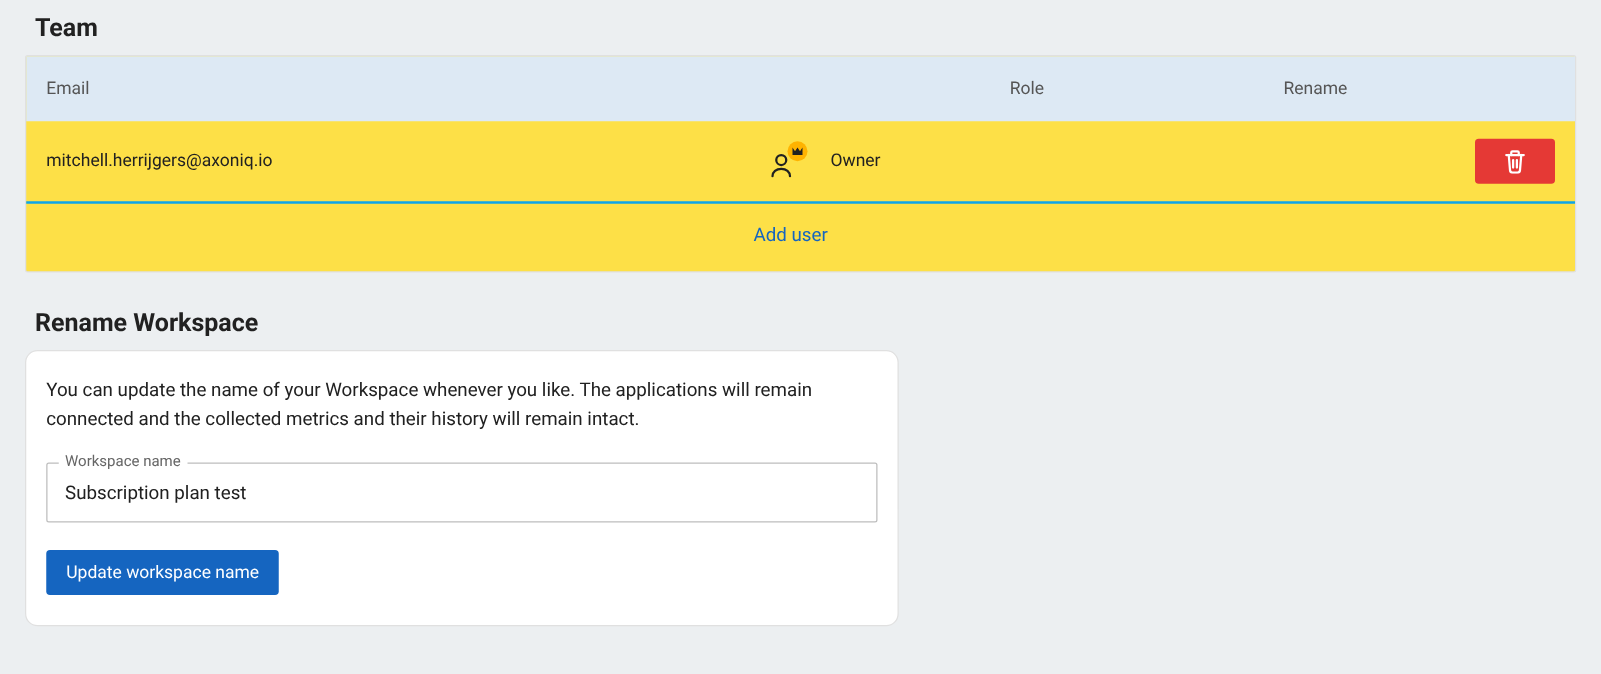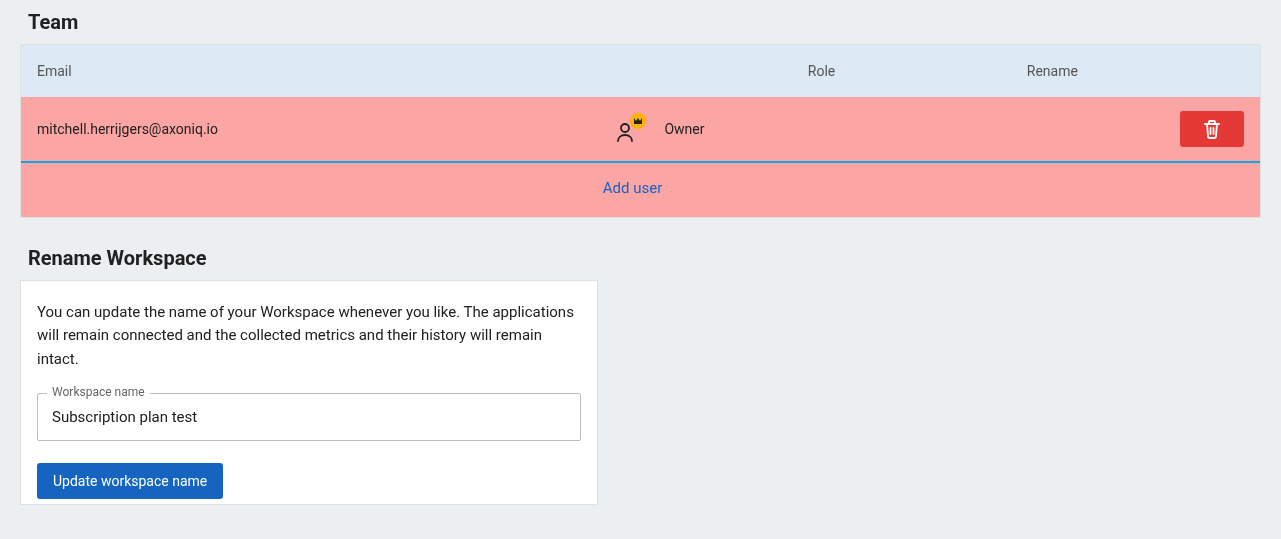--- a/index.html
+++ b/index.html
@@ -15,21 +15,21 @@
       width: 1281px;
     }
     .section-title {
       font-size: 20px;
       font-weight: 700;
       color: #212121;
       margin-bottom: 10px;
       margin-left: 8px;
     }
     .team-card {
-      background: #fca5a5;
+      background: #fde047;
       border: 1px solid #e0e0e0;
       border-radius: 2px;
       margin-bottom: 28px;
     }
     .team-header {
       display: flex;
       background: #dde9f4;
       padding: 18px 16px;
       color: #555;
       font-size: 14px;
@@ -110,23 +110,23 @@
     }
     .add-user-link {
       color: #1565c0;
       font-size: 15px;
       text-decoration: none;
       cursor: pointer;
     }
     .rename-card {
       background: #fff;
       border: 1px solid #e0e0e0;
-      border-radius: 0;
-      width: 578px;
-      padding: 20px 16px 5px 16px;
+      border-radius: 10px;
+      width: 699px;
+      padding: 20px 16px 24px 16px;
     }
     .rename-desc {
       font-size: 15px;
       color: #212121;
       line-height: 1.55;
       margin-bottom: 22px;
     }
     .input-wrap {
       position: relative;
       margin-bottom: 22px;

